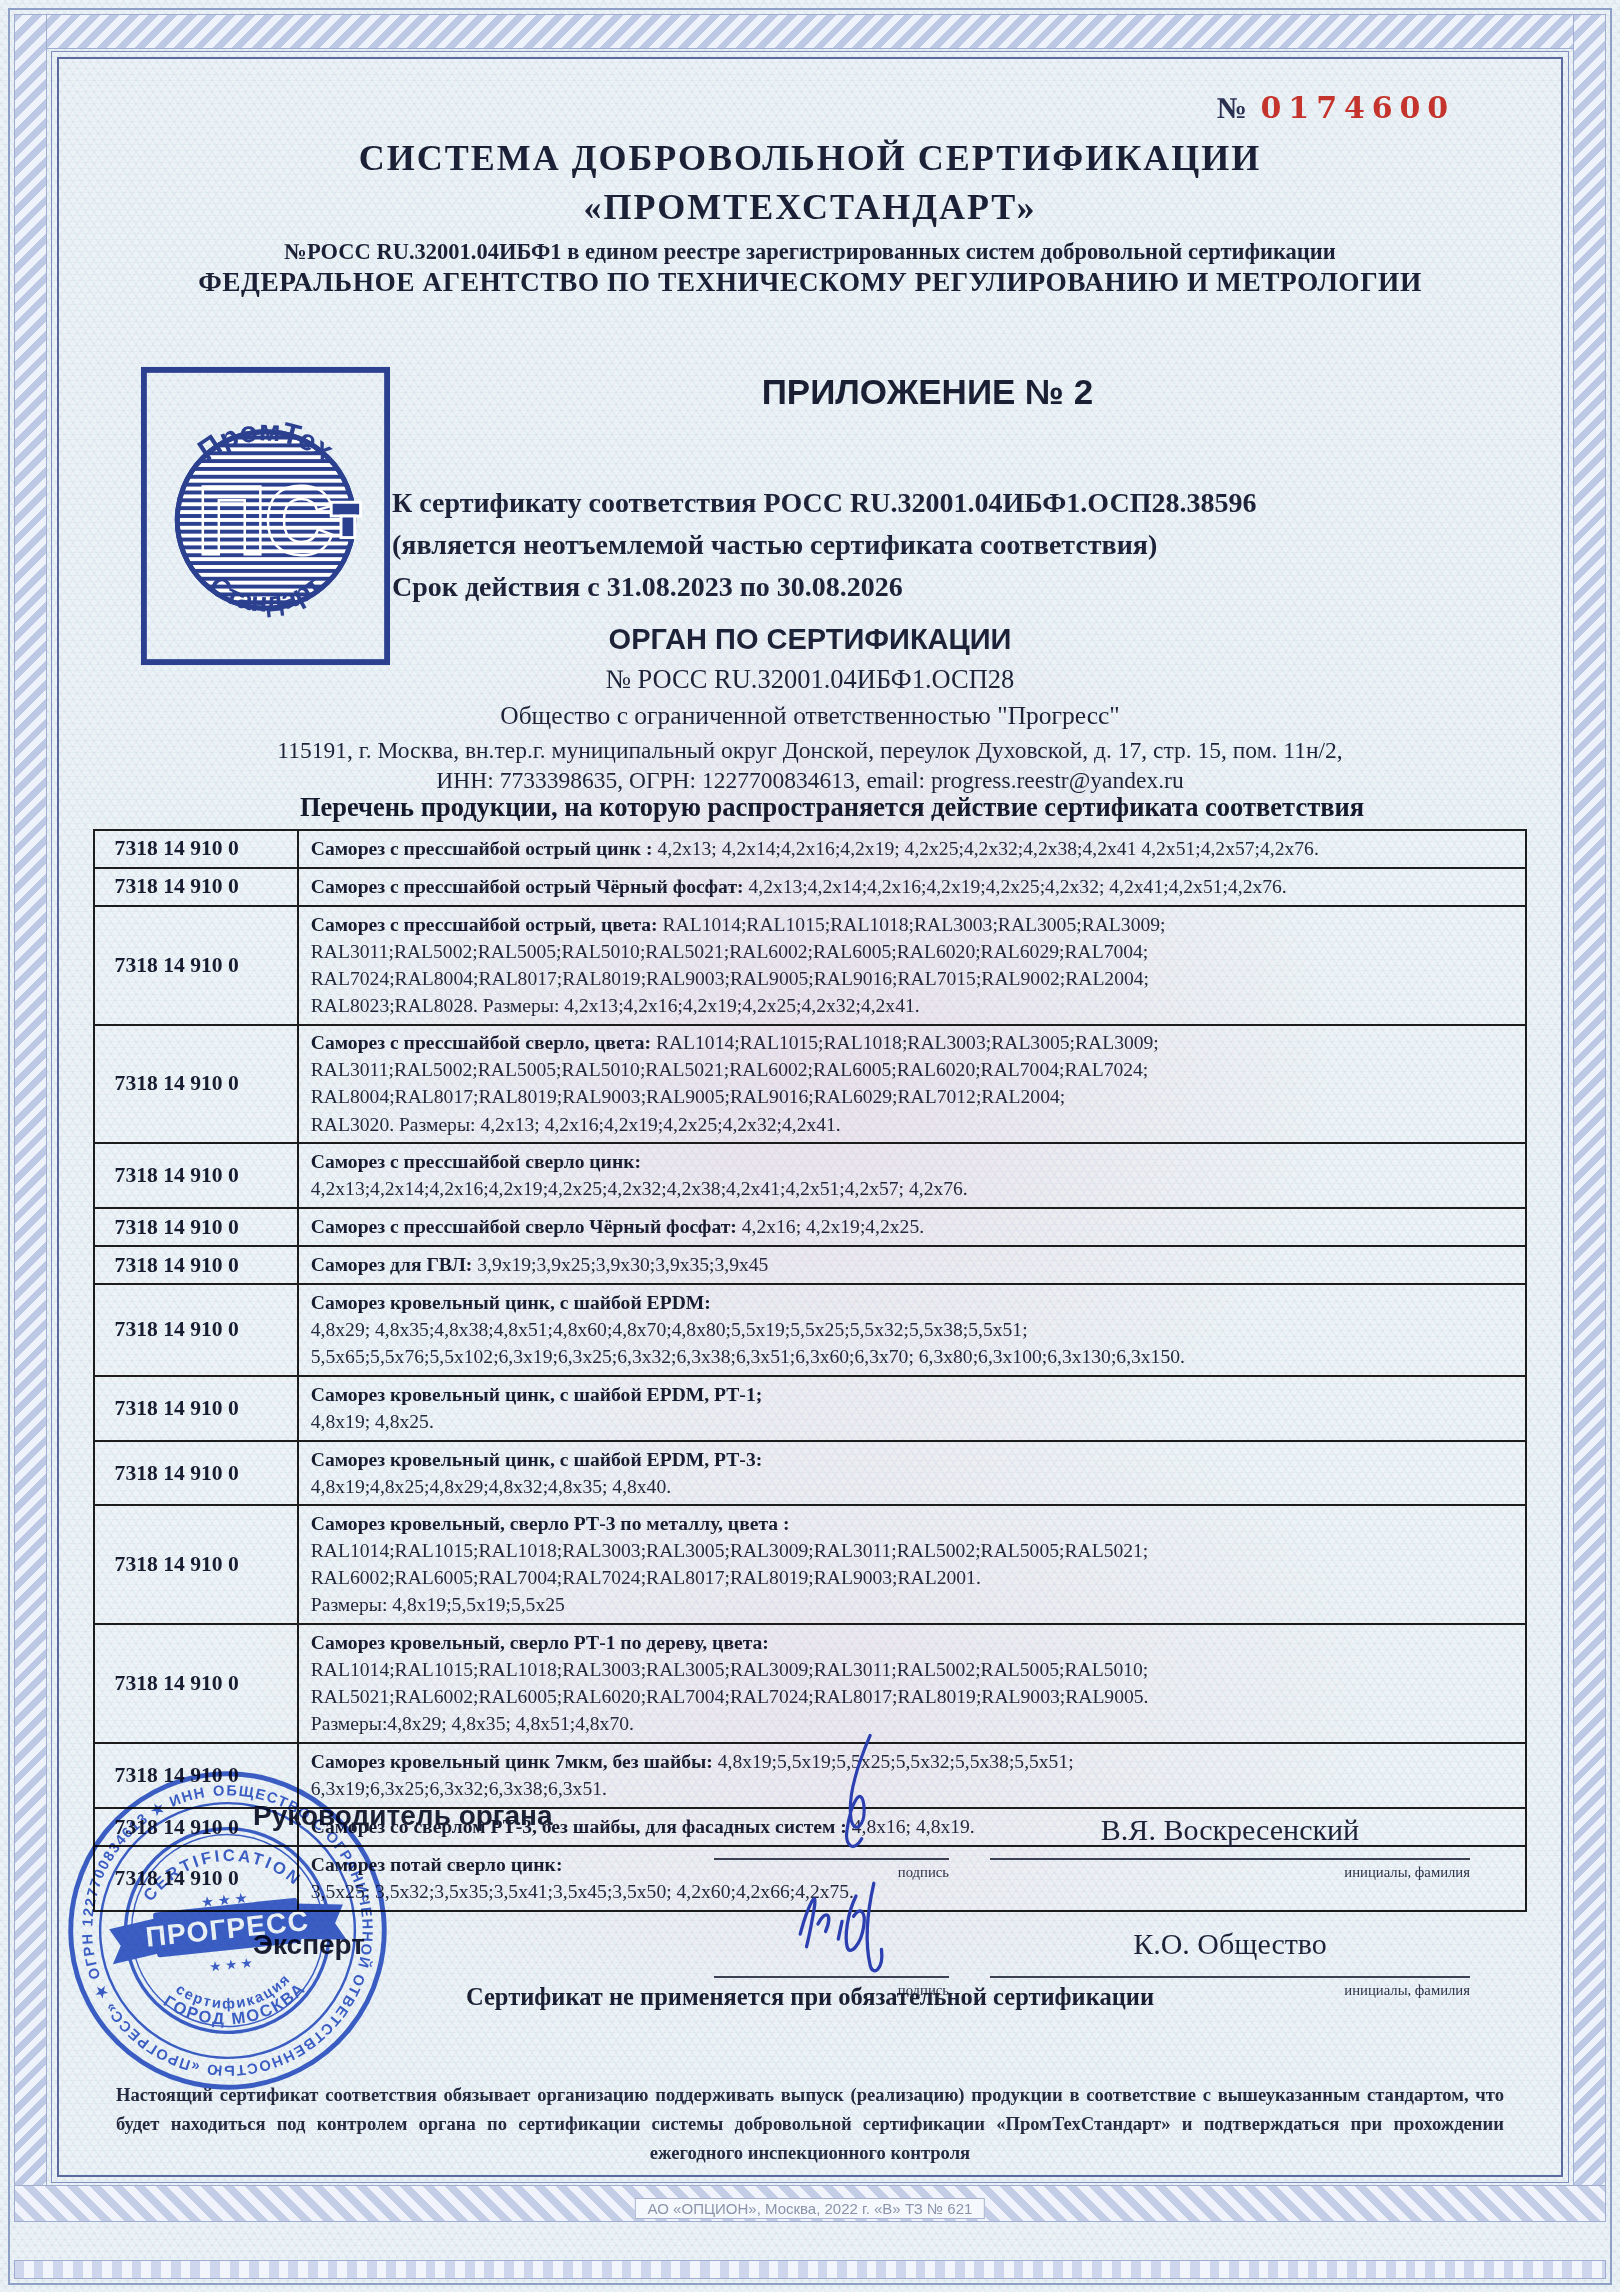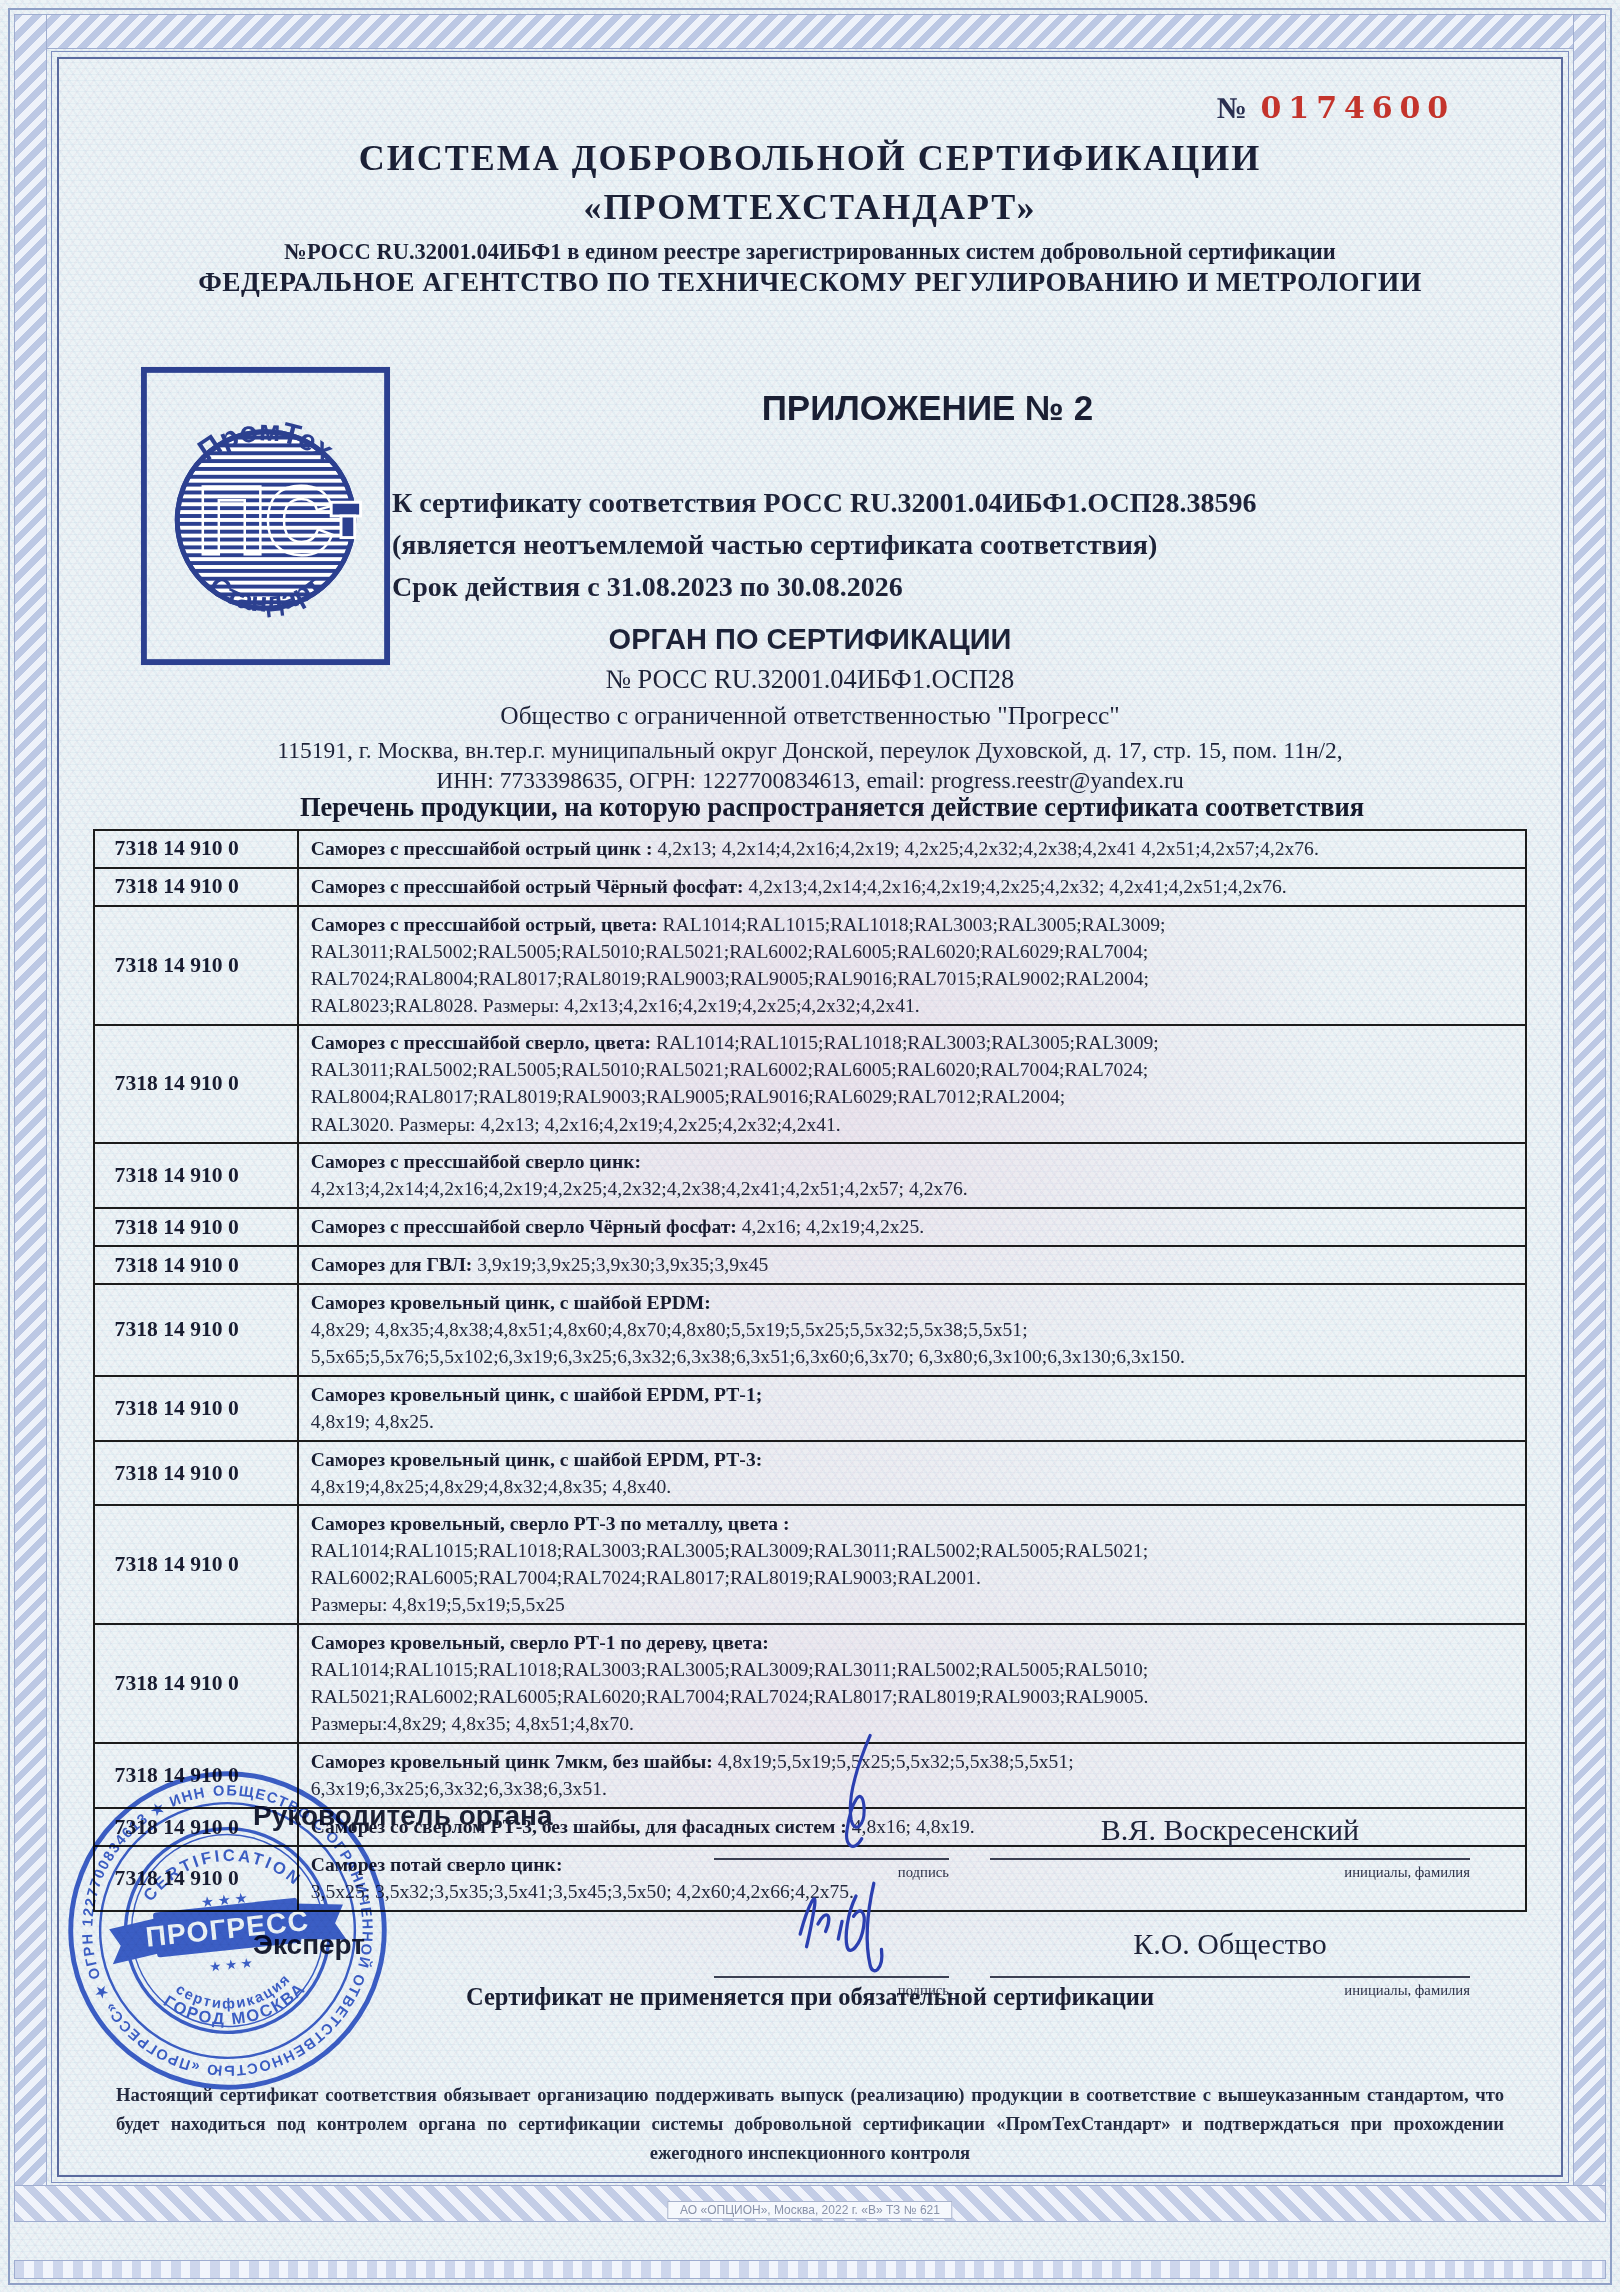--- a/index.html
+++ b/index.html
@@ -50,21 +50,21 @@
     font-weight:700;font-size:36px;letter-spacing:2px;color:#1b2036;}
   .reg-line1{position:absolute;top:239px;left:0;right:0;text-align:center;
     font-weight:700;font-size:22.5px;color:#1b2036;}
   .reg-line2{position:absolute;top:267px;left:0;right:0;text-align:center;
     font-weight:700;font-size:27.4px;letter-spacing:0.5px;color:#1b2036;}
 
   
   .logo-box{position:absolute;left:139px;top:365px;width:253px;height:302px;}
 
   .appendix-title{position:absolute;top:372px;left:235px;right:0;text-align:center;
-    font-family:"Liberation Sans",sans-serif;font-weight:800;font-size:35px;color:#1a1f33;margin-top:16px;}
+    font-family:"Liberation Sans",sans-serif;font-weight:800;font-size:35px;color:#1a1f33;}
   .cert-lines{position:absolute;left:392px;top:482px;font-size:28px;line-height:42px;font-weight:600;color:#1d2238;}
 
   .org-block{position:absolute;left:0;right:0;top:623px;text-align:center;color:#1d2238;}
   .org-header{font-family:"Liberation Sans",sans-serif;font-weight:700;font-size:29px;margin-bottom:7.8px;}
   .org-number{font-size:26.5px;margin-bottom:5.9px;}
   .org-name{font-size:25.5px;margin-bottom:5.9px;}
   .org-address{font-size:23.5px;margin-bottom:3.9px;}
   .org-req{font-size:23.5px;}
 
   .table-caption{position:absolute;top:792px;left:0;right:0;text-align:center;
@@ -85,21 +85,21 @@
   .sig-line{position:absolute;height:0;border-top:2px solid #3a3f52;}
   .sig-caption{position:absolute;text-align:right;font-size:14.7px;color:#2c3148;}
   .sig-name{position:absolute;text-align:center;font-size:30px;color:#1d2238;}
   .sig-svg{position:absolute;}
 
   .note-line{position:absolute;top:1983px;left:0;right:0;text-align:center;
     font-weight:700;font-size:24.5px;color:#1a1f33;}
   .footer-text{position:absolute;top:2080px;left:116px;right:116px;
     font-weight:700;font-size:18.6px;line-height:29px;text-align:justify;text-align-last:center;color:#242a40;}
   .print-box{position:absolute;bottom:74px;left:50%;transform:translateX(-50%);
-    background:#f5f8fd;border:1px solid #a8b2cc;padding:1px 11.8px;font-size:12px;color:#8a93aa;
+    background:#f5f8fd;border:1px solid #a8b2cc;padding:1px 11.8px;font-size:15px;color:#8a93aa;
     font-family:"Liberation Sans",sans-serif;white-space:nowrap;}
 
   .stamp{position:absolute;left:59px;top:1762px;width:337px;height:337px;opacity:.92;
     mix-blend-mode:multiply;transform:rotate(-6deg);}
 </style>
 </head>
 <body>
 
 <div class="page">
 

